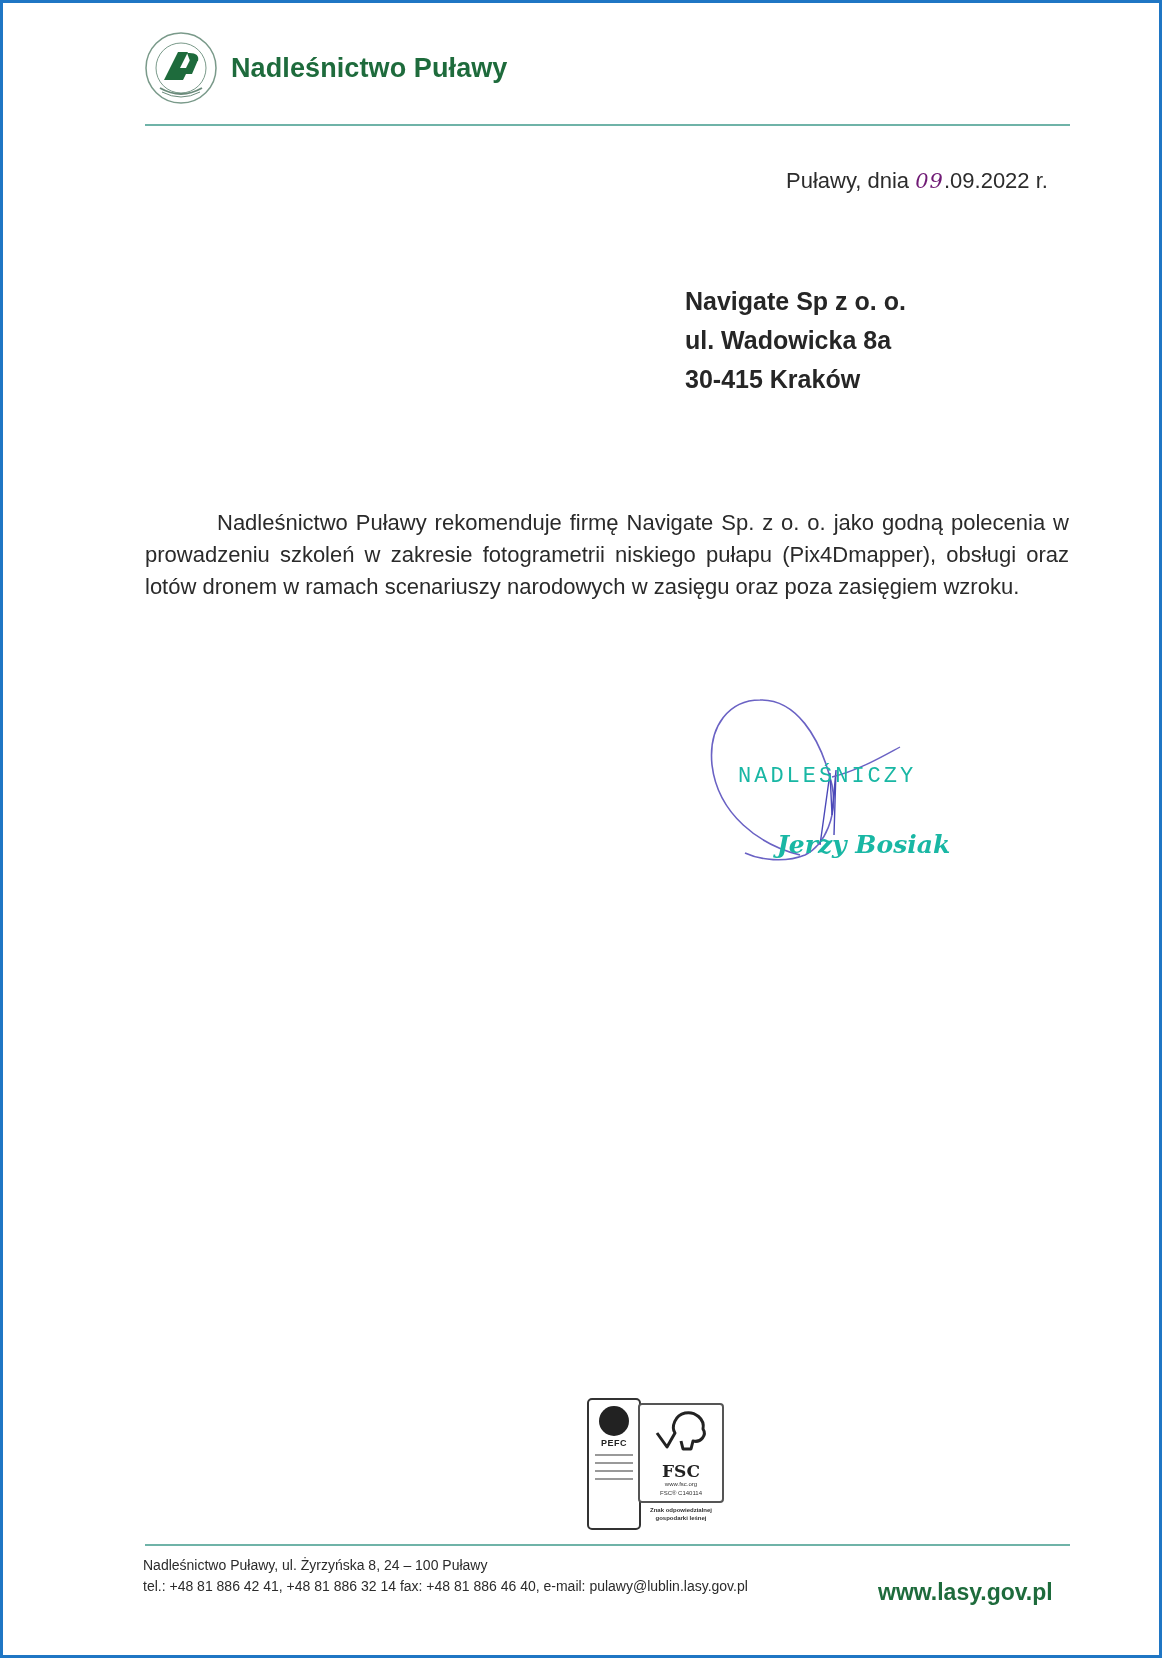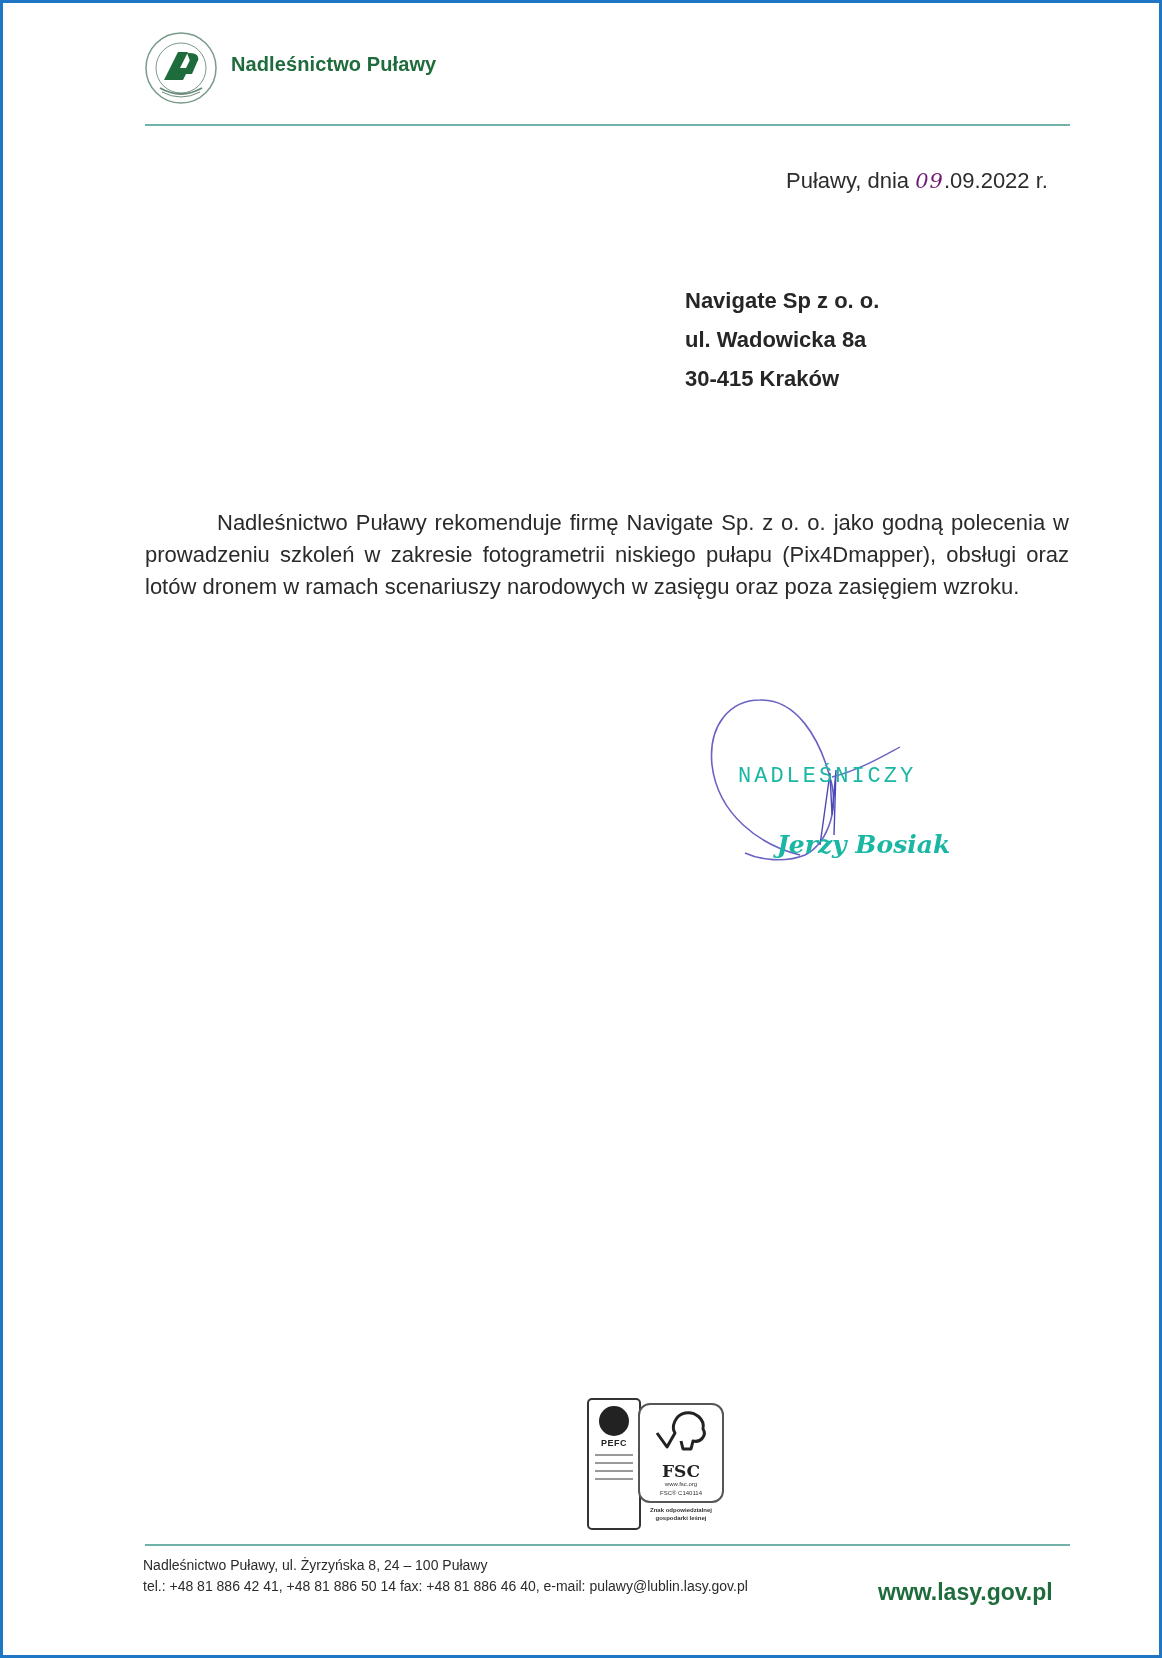--- a/index.html
+++ b/index.html
@@ -9,36 +9,36 @@
     font-family: "Liberation Sans", sans-serif;
     color: #2a2a2a;
   }
   .frame {
     position: absolute; left: 0; top: 0; width: 1162px; height: 1658px;
     box-sizing: border-box; border: 3px solid #1f76c4;
   }
   .logo { position: absolute; left: 142px; top: 30px; width: 78px; height: 76px; }
   .org-name {
     position: absolute; left: 231px; top: 53px;
-    font-size: 20px; font-weight: bold; color: #1e6b3c; letter-spacing: 0.1px;
+    font-size: 27px; font-weight: bold; color: #1e6b3c; letter-spacing: 0.1px;
   }
   .rule { position: absolute; height: 2px; background: #6fb3a8; }
   .rule.top { left: 145px; top: 124px; width: 925px; }
   .rule.bottom { left: 145px; top: 1544px; width: 925px; }
 
   .date {
     position: absolute; left: 786px; top: 168px; font-size: 22px; color: #2c2c2c;
   }
   .date .handwritten {
     font-family: "DejaVu Serif", serif; font-style: italic; color: #701a75;
     font-size: 21px; letter-spacing: 1px;
   }
 
   .address { position: absolute; left: 685px; top: 288px; }
-  .address div { font-size: 22px; font-weight: bold; color: #262626; height: 39px; line-height: 26px; }
+  .address div { font-size: 25px; font-weight: bold; color: #262626; height: 39px; line-height: 26px; }
 
   .body-text {
     position: absolute; left: 145px; top: 507px; width: 924px;
     font-size: 22px; line-height: 32px; color: #2a2a2a; text-align: justify;
     text-indent: 72px;
   }
 
   .sig-svg { position: absolute; left: 700px; top: 695px; width: 260px; height: 170px; }
   .stamp-title {
     position: absolute; left: 738px; top: 764px;
@@ -56,21 +56,21 @@
     position: absolute; left: 570px; top: 1398px; width: 50px; height: 128px;
     border: 2px solid #333; border-radius: 5px; background: #fff;
     font-size: 6px; color: #444; text-align: center; margin-left: 17px;
   }
   .pefc .mark { margin: 6px auto 2px; width: 30px; height: 30px; border-radius: 50%; background: #222; }
   .pefc .lbl { font-size: 9px; font-weight: bold; color: #222; letter-spacing: 0.5px; }
   .pefc .line { height: 2px; background: #999; margin: 6px 6px 0; }
 
   .fsc {
     position: absolute; left: 638px; top: 1403px; width: 82px; height: 96px;
-    border: 2px solid #555; border-radius: 12px; background: #fff; text-align: center;
+    border: 2px solid #555; border-radius: 4px; background: #fff; text-align: center;
   }
   .fsc .lbl { font-family: "DejaVu Serif", serif; font-size: 17px; font-weight: bold; color: #222; margin-top: 2px; }
   .fsc .url { font-size: 6px; color: #333; }
   .fsc .code { font-size: 6px; color: #333; margin-top: 3px; }
   .fsc-caption {
     position: absolute; left: 636px; top: 1506px; width: 90px; text-align: center;
     font-size: 6px; line-height: 8px; color: #333; font-weight: bold;
   }
 
   .footer-l1 { position: absolute; left: 143px; top: 1557px; font-size: 14px; color: #2b2b2b; }
@@ -129,14 +129,14 @@
     <path d="M6 28 L16 42 L24 28 C20 22 24 10 34 8 C44 6 54 14 52 24 C56 30 50 38 42 36 L40 44 L32 44 L30 36" fill="none" stroke="#222" stroke-width="3" stroke-linejoin="round"></path>
   </svg>
   <div class="lbl">FSC</div>
   <div class="url">www.fsc.org</div>
   <div class="code">FSC® C140114</div>
 </div>
 <div class="fsc-caption">Znak odpowiedzialnej gospodarki leśnej</div>
 
 <div class="rule bottom"></div>
 <div class="footer-l1">Nadleśnictwo Puławy, ul. Żyrzyńska 8, 24 – 100 Puławy</div>
-<div class="footer-l2">tel.: +48 81 886 42 41, +48 81 886 50 14 fax: +48 81 886 46 40, e-mail: pulawy@lublin.lasy.gov.pl</div>
+<div class="footer-l2">tel.: +48 81 886 42 41, +48 81 886 32 14 fax: +48 81 886 46 40, e-mail: pulawy@lublin.lasy.gov.pl</div>
 <div class="footer-web">www.lasy.gov.pl</div>
 
 </body></html>

